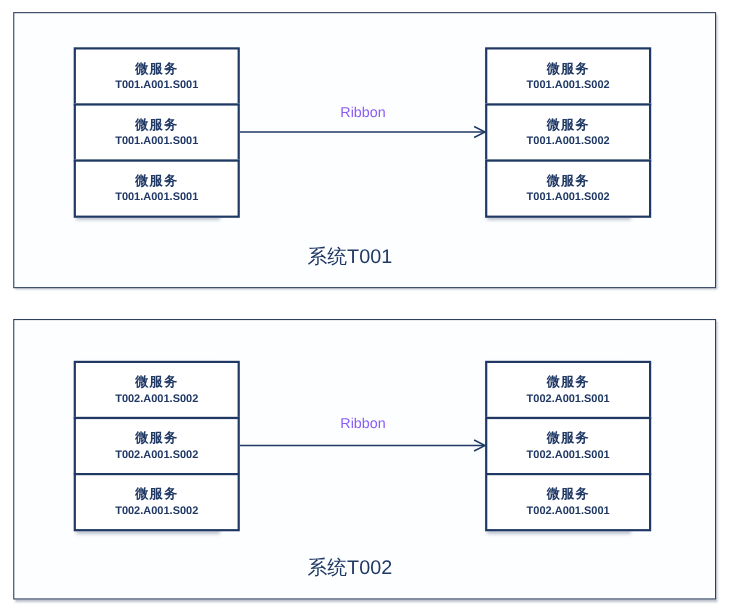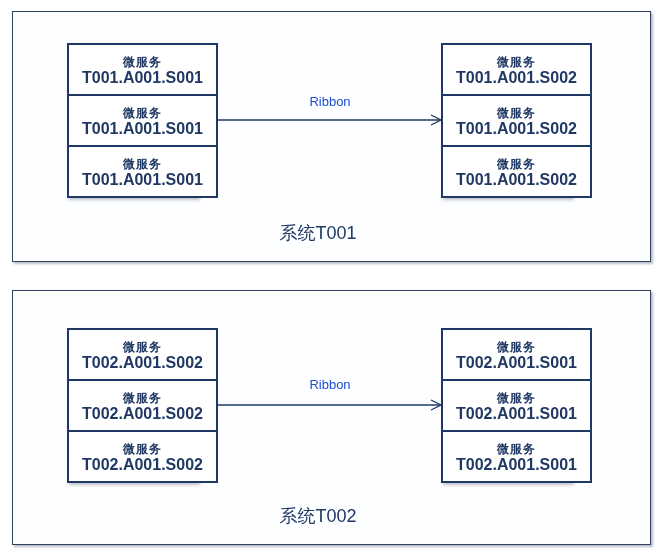--- a/index.html
+++ b/index.html
@@ -51,31 +51,31 @@
     font-weight: bold;
     text-align: center;
   }
   .svc + .svc { margin-top: -2px; }
   .svc-title {
     font-size: 12px;
     line-height: 15px;
     letter-spacing: 1px;
   }
   .svc-id {
-    font-size: 16px;
+    font-size: 10px;
     line-height: 15px;
   }
 
   .ribbon-label {
     position: absolute;
     left: 205px;
     width: 224px;
     text-align: center;
     font-size: 13px;
-    color: #1d4ed8;
+    color: #8b5cf6;
   }
   .sys1 .ribbon-label { top: 82px; }
   .sys2 .ribbon-label { top: 86px; }
 
   .arrow {
     position: absolute;
     left: 205px;
     width: 224px;
     height: 16px;
   }

